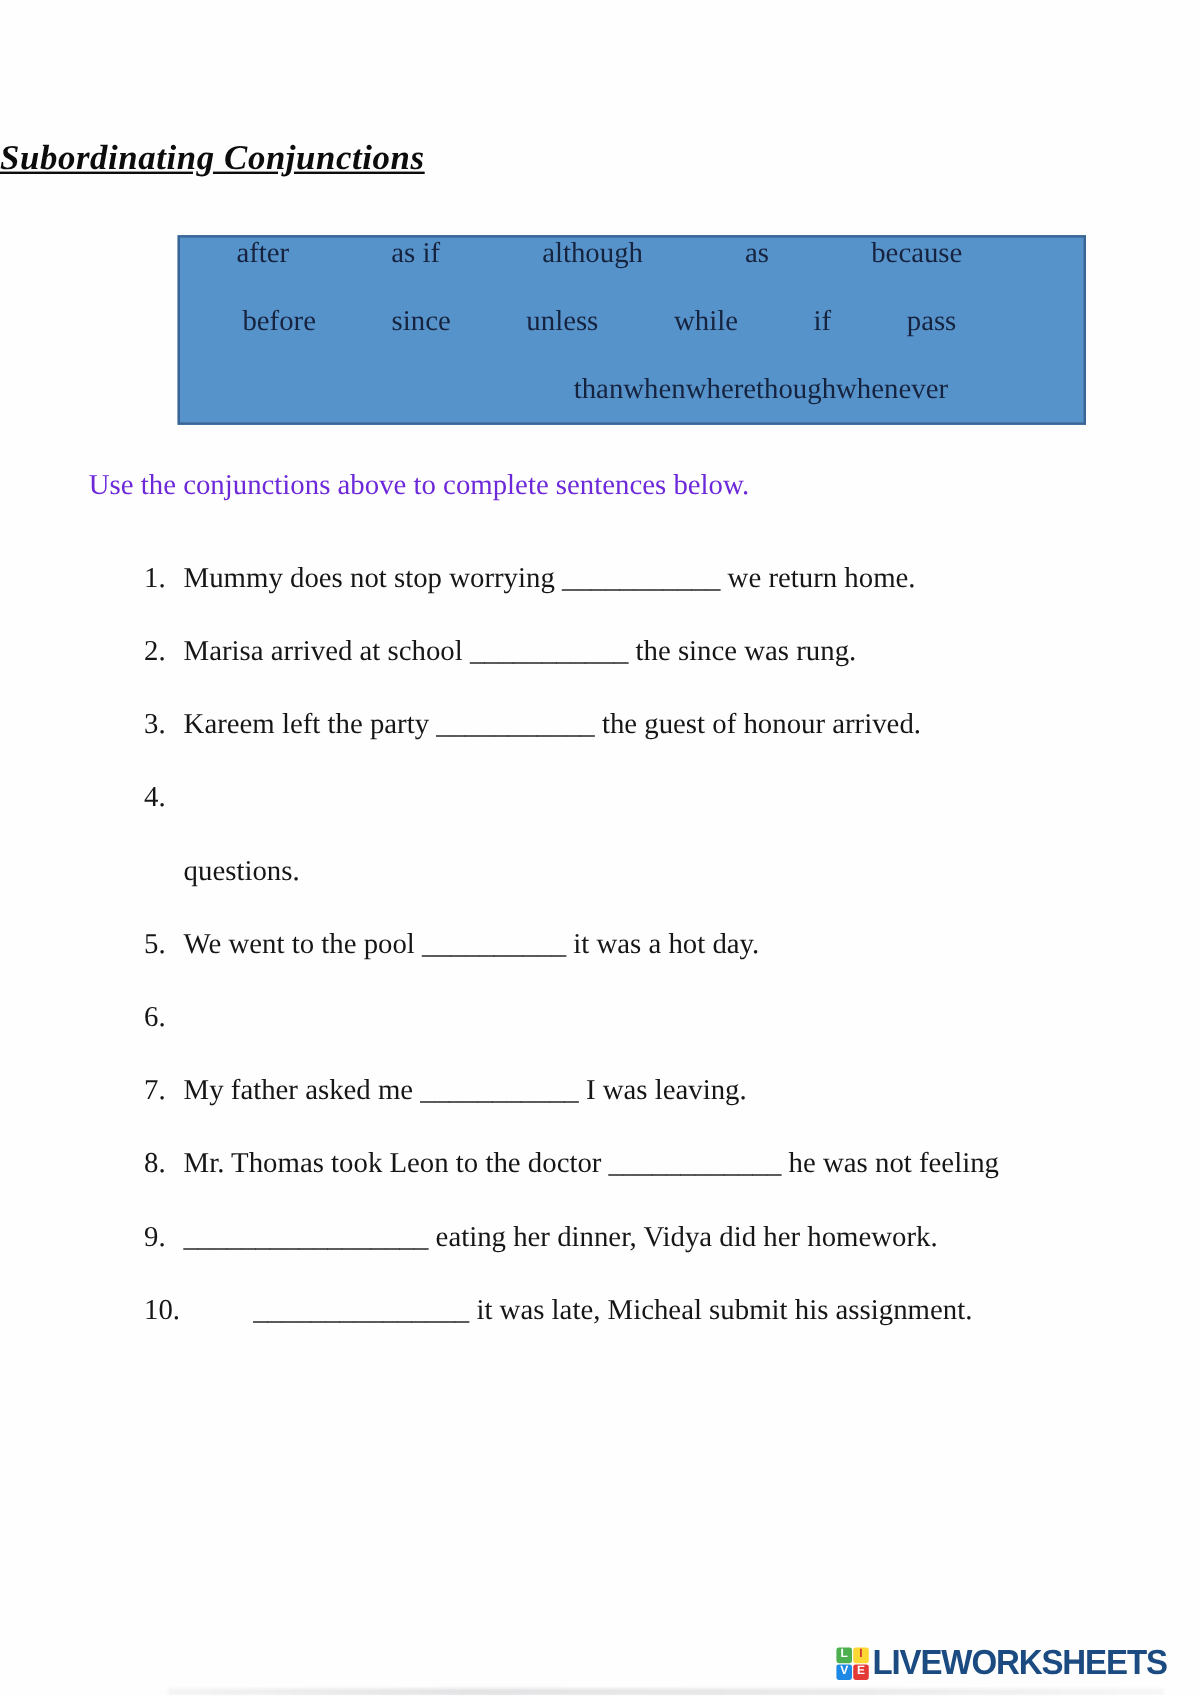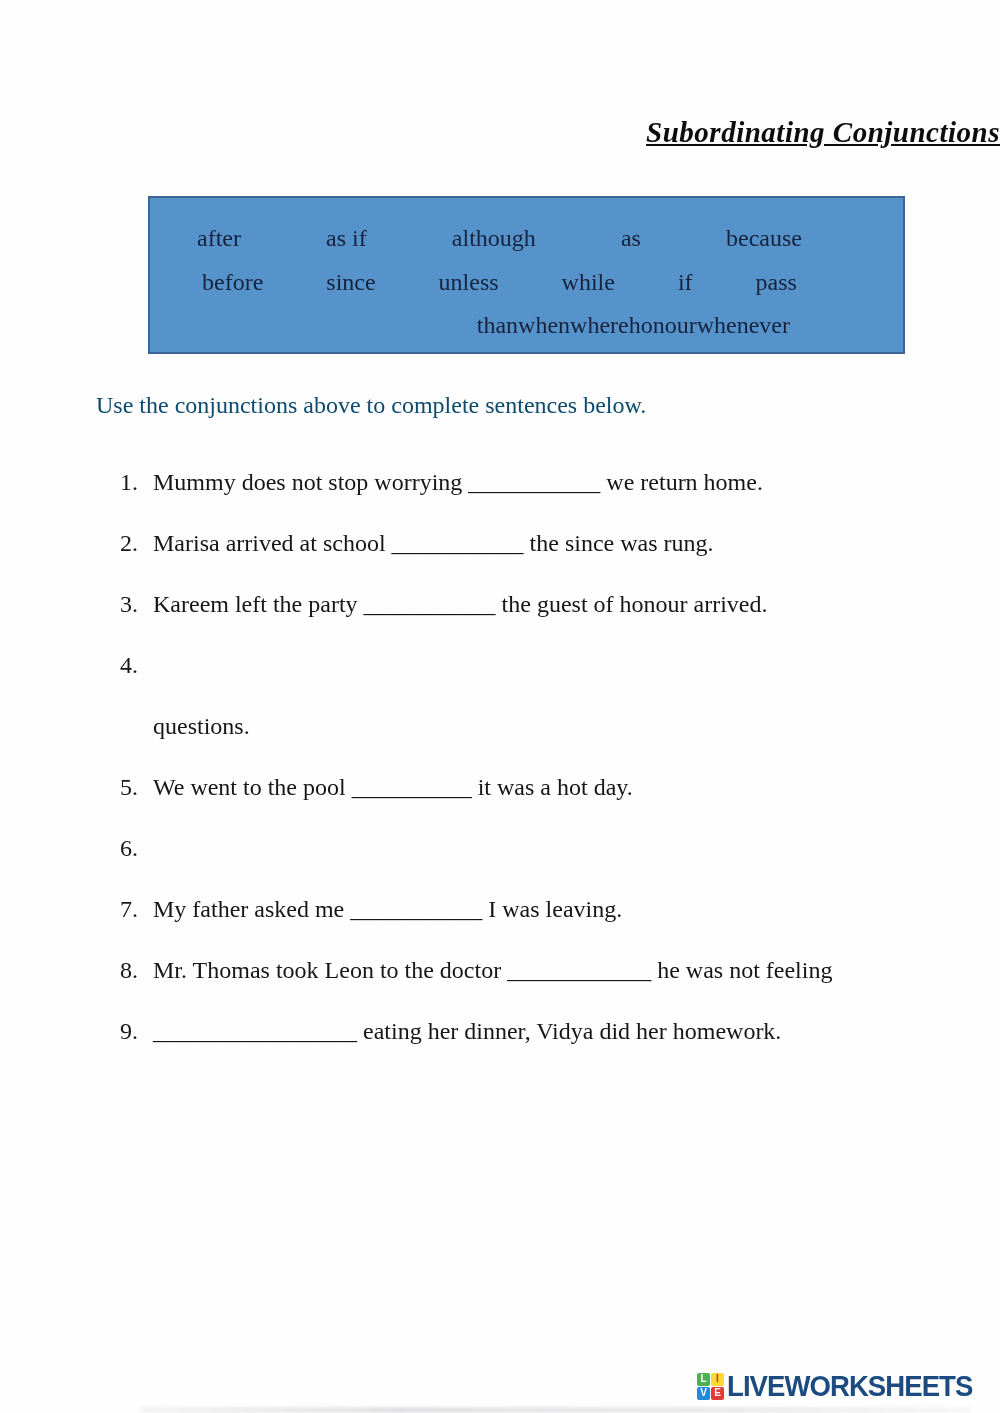--- a/index.html
+++ b/index.html
@@ -1,36 +1,36 @@
 <!DOCTYPE html>
 <html><head>
 <meta charset="utf-8">
 <style>
   html,body { margin:0; padding:0; background:#ffffff; }
   .page {
     position:relative; width:1000px; height:1413px; background:#fefefe;
     font-family:"Liberation Serif", serif; color:#1b1b1b; overflow:hidden;
   }
   .title {
-    position:absolute; top:116px; left:0; width:100%; text-align:right;
+    position:absolute; top:116px; left:0; width:100%; text-align:left;
     font-size:29px; font-weight:bold; font-style:italic;
     text-decoration:underline; color:#0c0c0c; letter-spacing:0.5px;
   }
   .word-bank {
     position:absolute; left:148px; top:196px; width:757px; height:158px;
     box-sizing:border-box; background:#5793cb; border:2px solid #3a6594;
     display:flex; flex-direction:column; justify-content:space-between;
-    padding:27px 0 13px; font-size:24px; color:#16233e;
+    padding:0 0 13px; font-size:24px; color:#16233e;
   }
   .wb-row { display:flex; justify-content:space-between; white-space:nowrap; }
   .wb-row.r1 { padding:0 101px 0 47px; }
   .wb-row.r2 { padding:0 106px 0 52px; }
   .wb-row.r3 { padding:0 113px 0 57px;justify-content:flex-end; }
   .instruction {
-    position:absolute; left:96px; top:392px; font-size:24px; color:#0c4a6e;
+    position:absolute; left:74px; top:392px; font-size:24px; color:#6d28d9;
   }
   .questions { position:absolute; left:120px; top:452px; width:840px; }
   .qline {
     display:flex; align-items:center; height:61px;
     font-size:24px; white-space:pre; color:#161616;
   }
   .qline .num { width:33px; flex:none; }
   .qline .qtext { flex:none; }
   .qline .qtext.indent10 { margin-left:58px; }
   .footer {
@@ -81,21 +81,21 @@
       <span>since</span>
       <span>unless</span>
       <span>while</span>
       <span>if</span>
       <span>pass</span>
     </div>
     <div class="wb-row r3">
       <span>than</span>
       <span>when</span>
       <span>where</span>
-      <span>honour</span>
+      <span>though</span>
       <span>whenever</span>
     </div>
   </div>
 
   <div class="instruction">Use the conjunctions above to complete sentences below.</div>
 
   <div class="questions">
 
     <div class="qline">
       <span class="num">1.</span>
@@ -137,20 +137,24 @@
     <div class="qline">
       <span class="num">8.</span>
       <span class="qtext">Mr. Thomas took Leon to the doctor ____________ he was not feeling</span>
     </div>
 
     <div class="qline">
       <span class="num">9.</span>
       <span class="qtext">_________________ eating her dinner, Vidya did her homework.</span>
     </div>
 
+    <div class="qline">
+      <span class="num">10.</span>
+      <span class="qtext indent10">_______________ it was late, Micheal submit his assignment.</span>
+    </div>
 
   </div>
 
   <div class="footer">
     <div class="logo-grid">
       <span class="tile t-l">L</span>
       <span class="tile t-i">I</span>
       <span class="tile t-v">V</span>
       <span class="tile t-e">E</span>
     </div>

